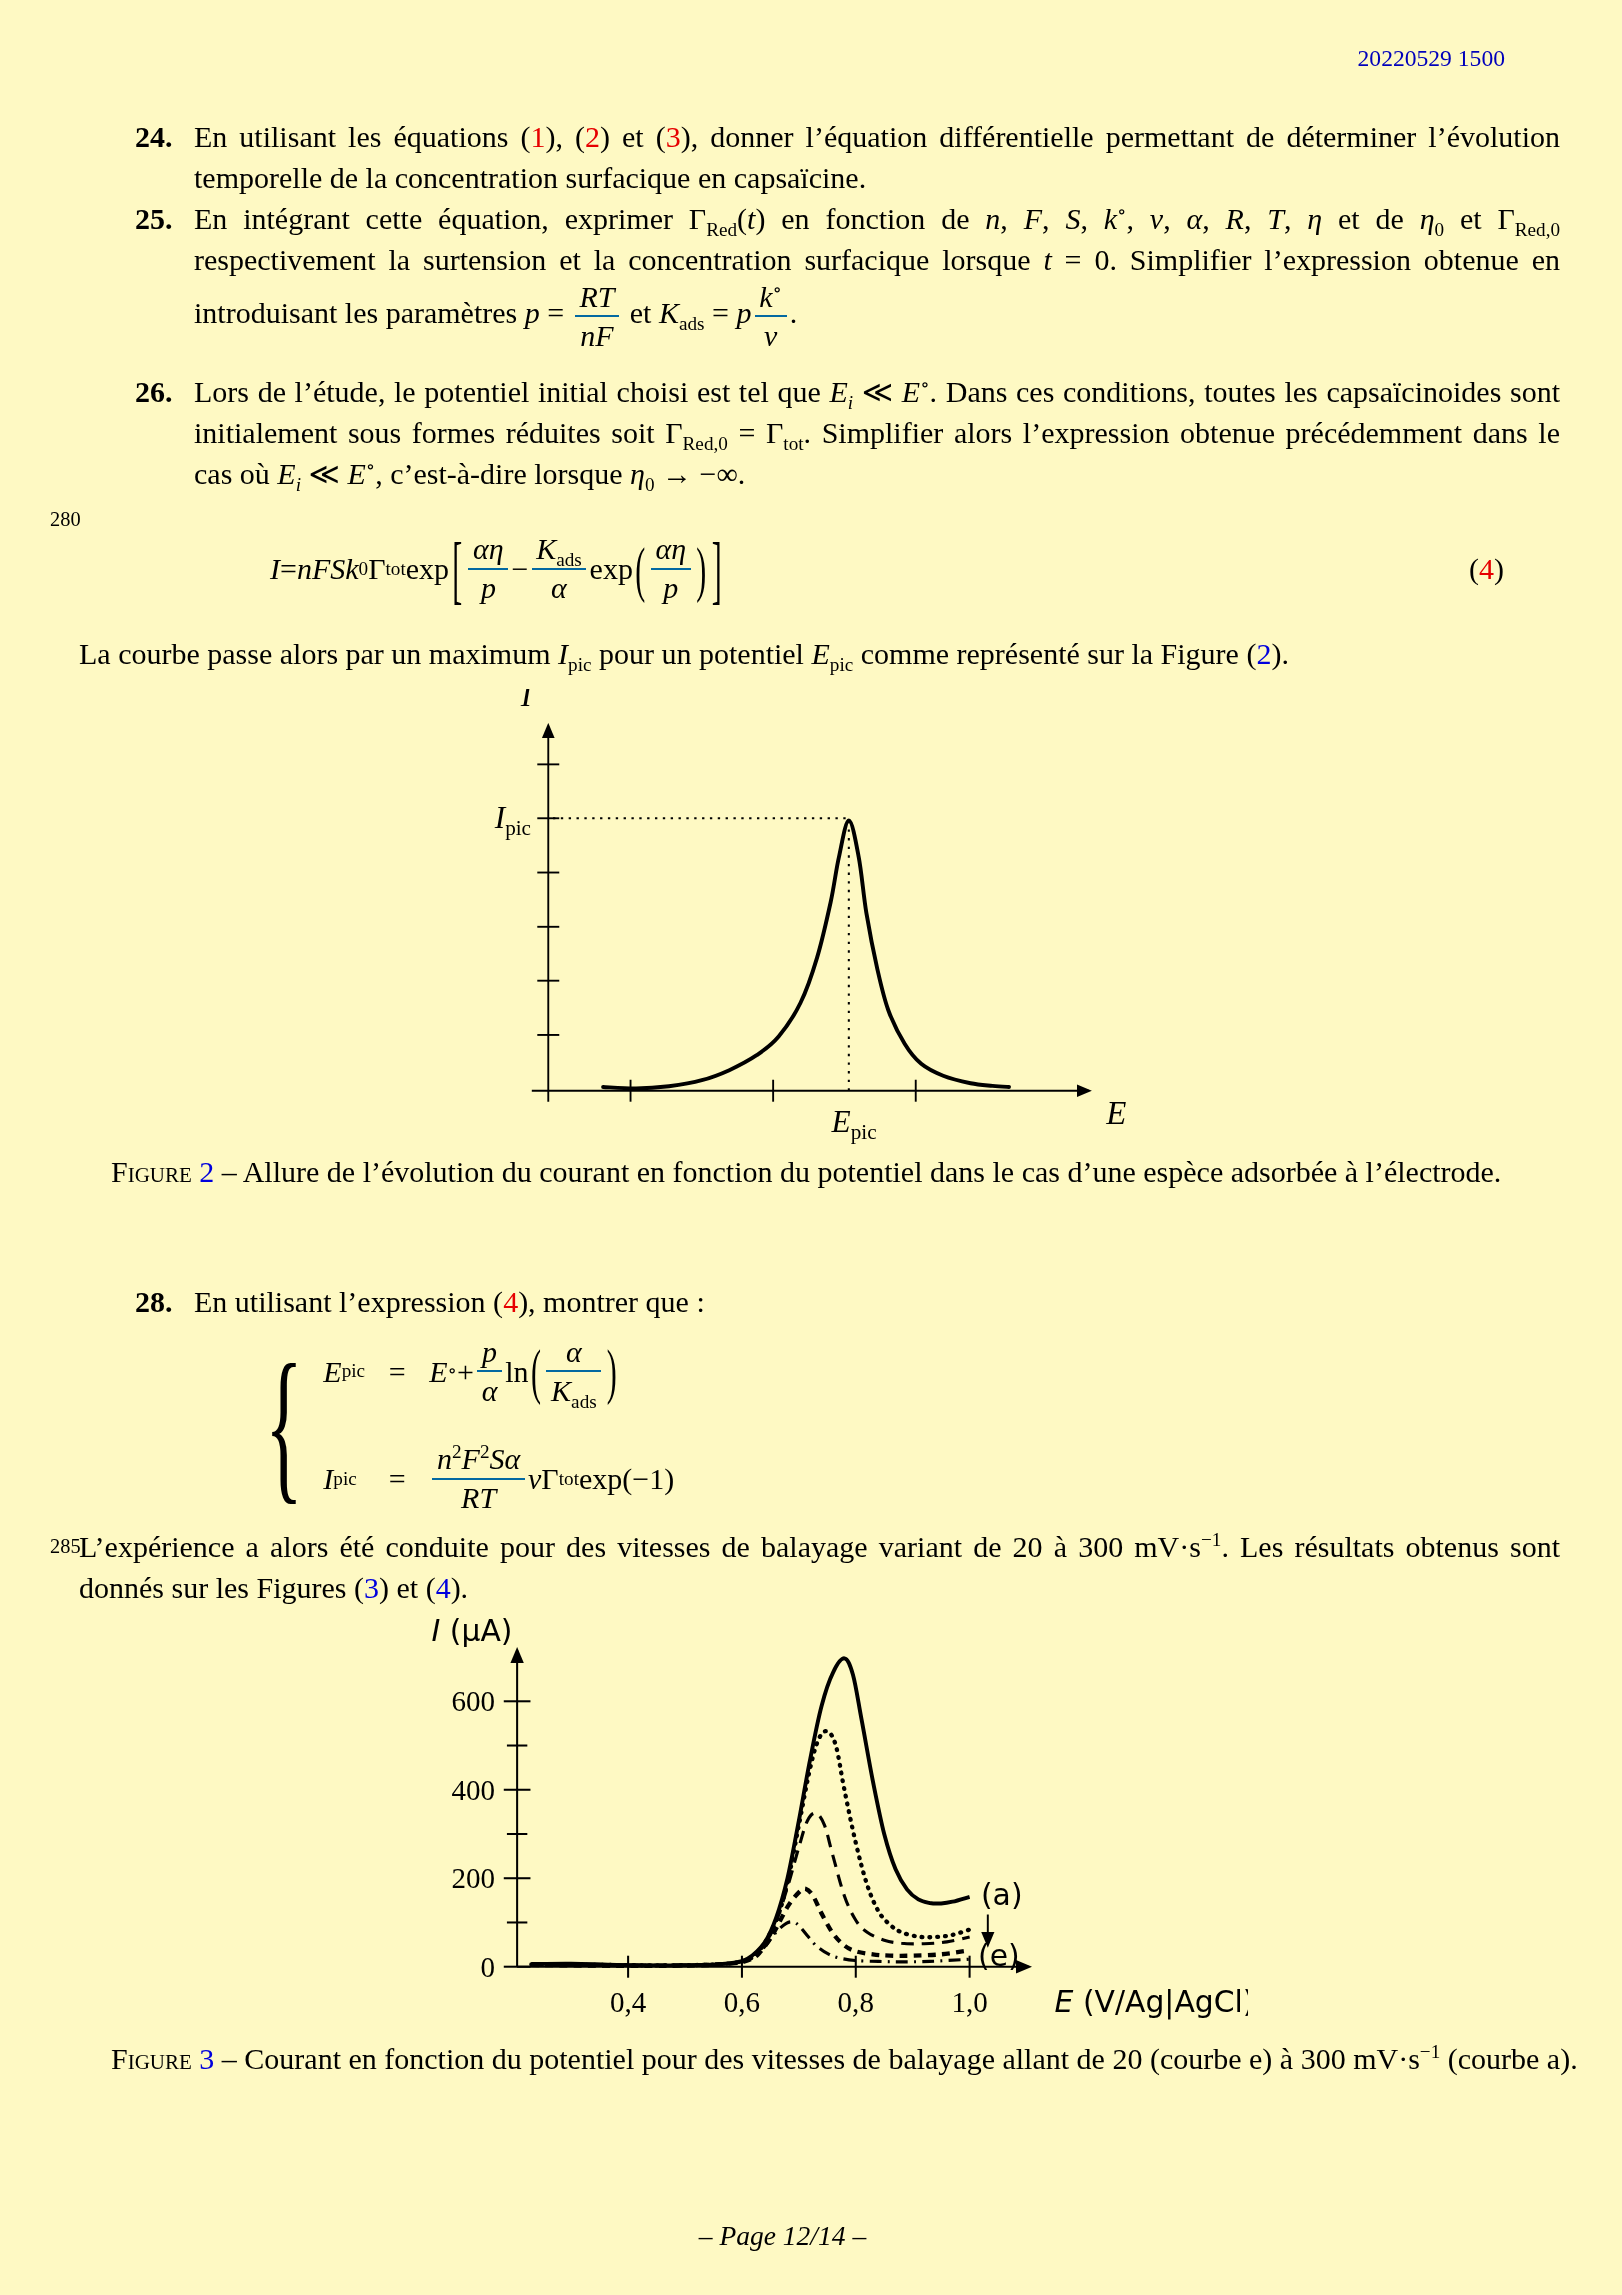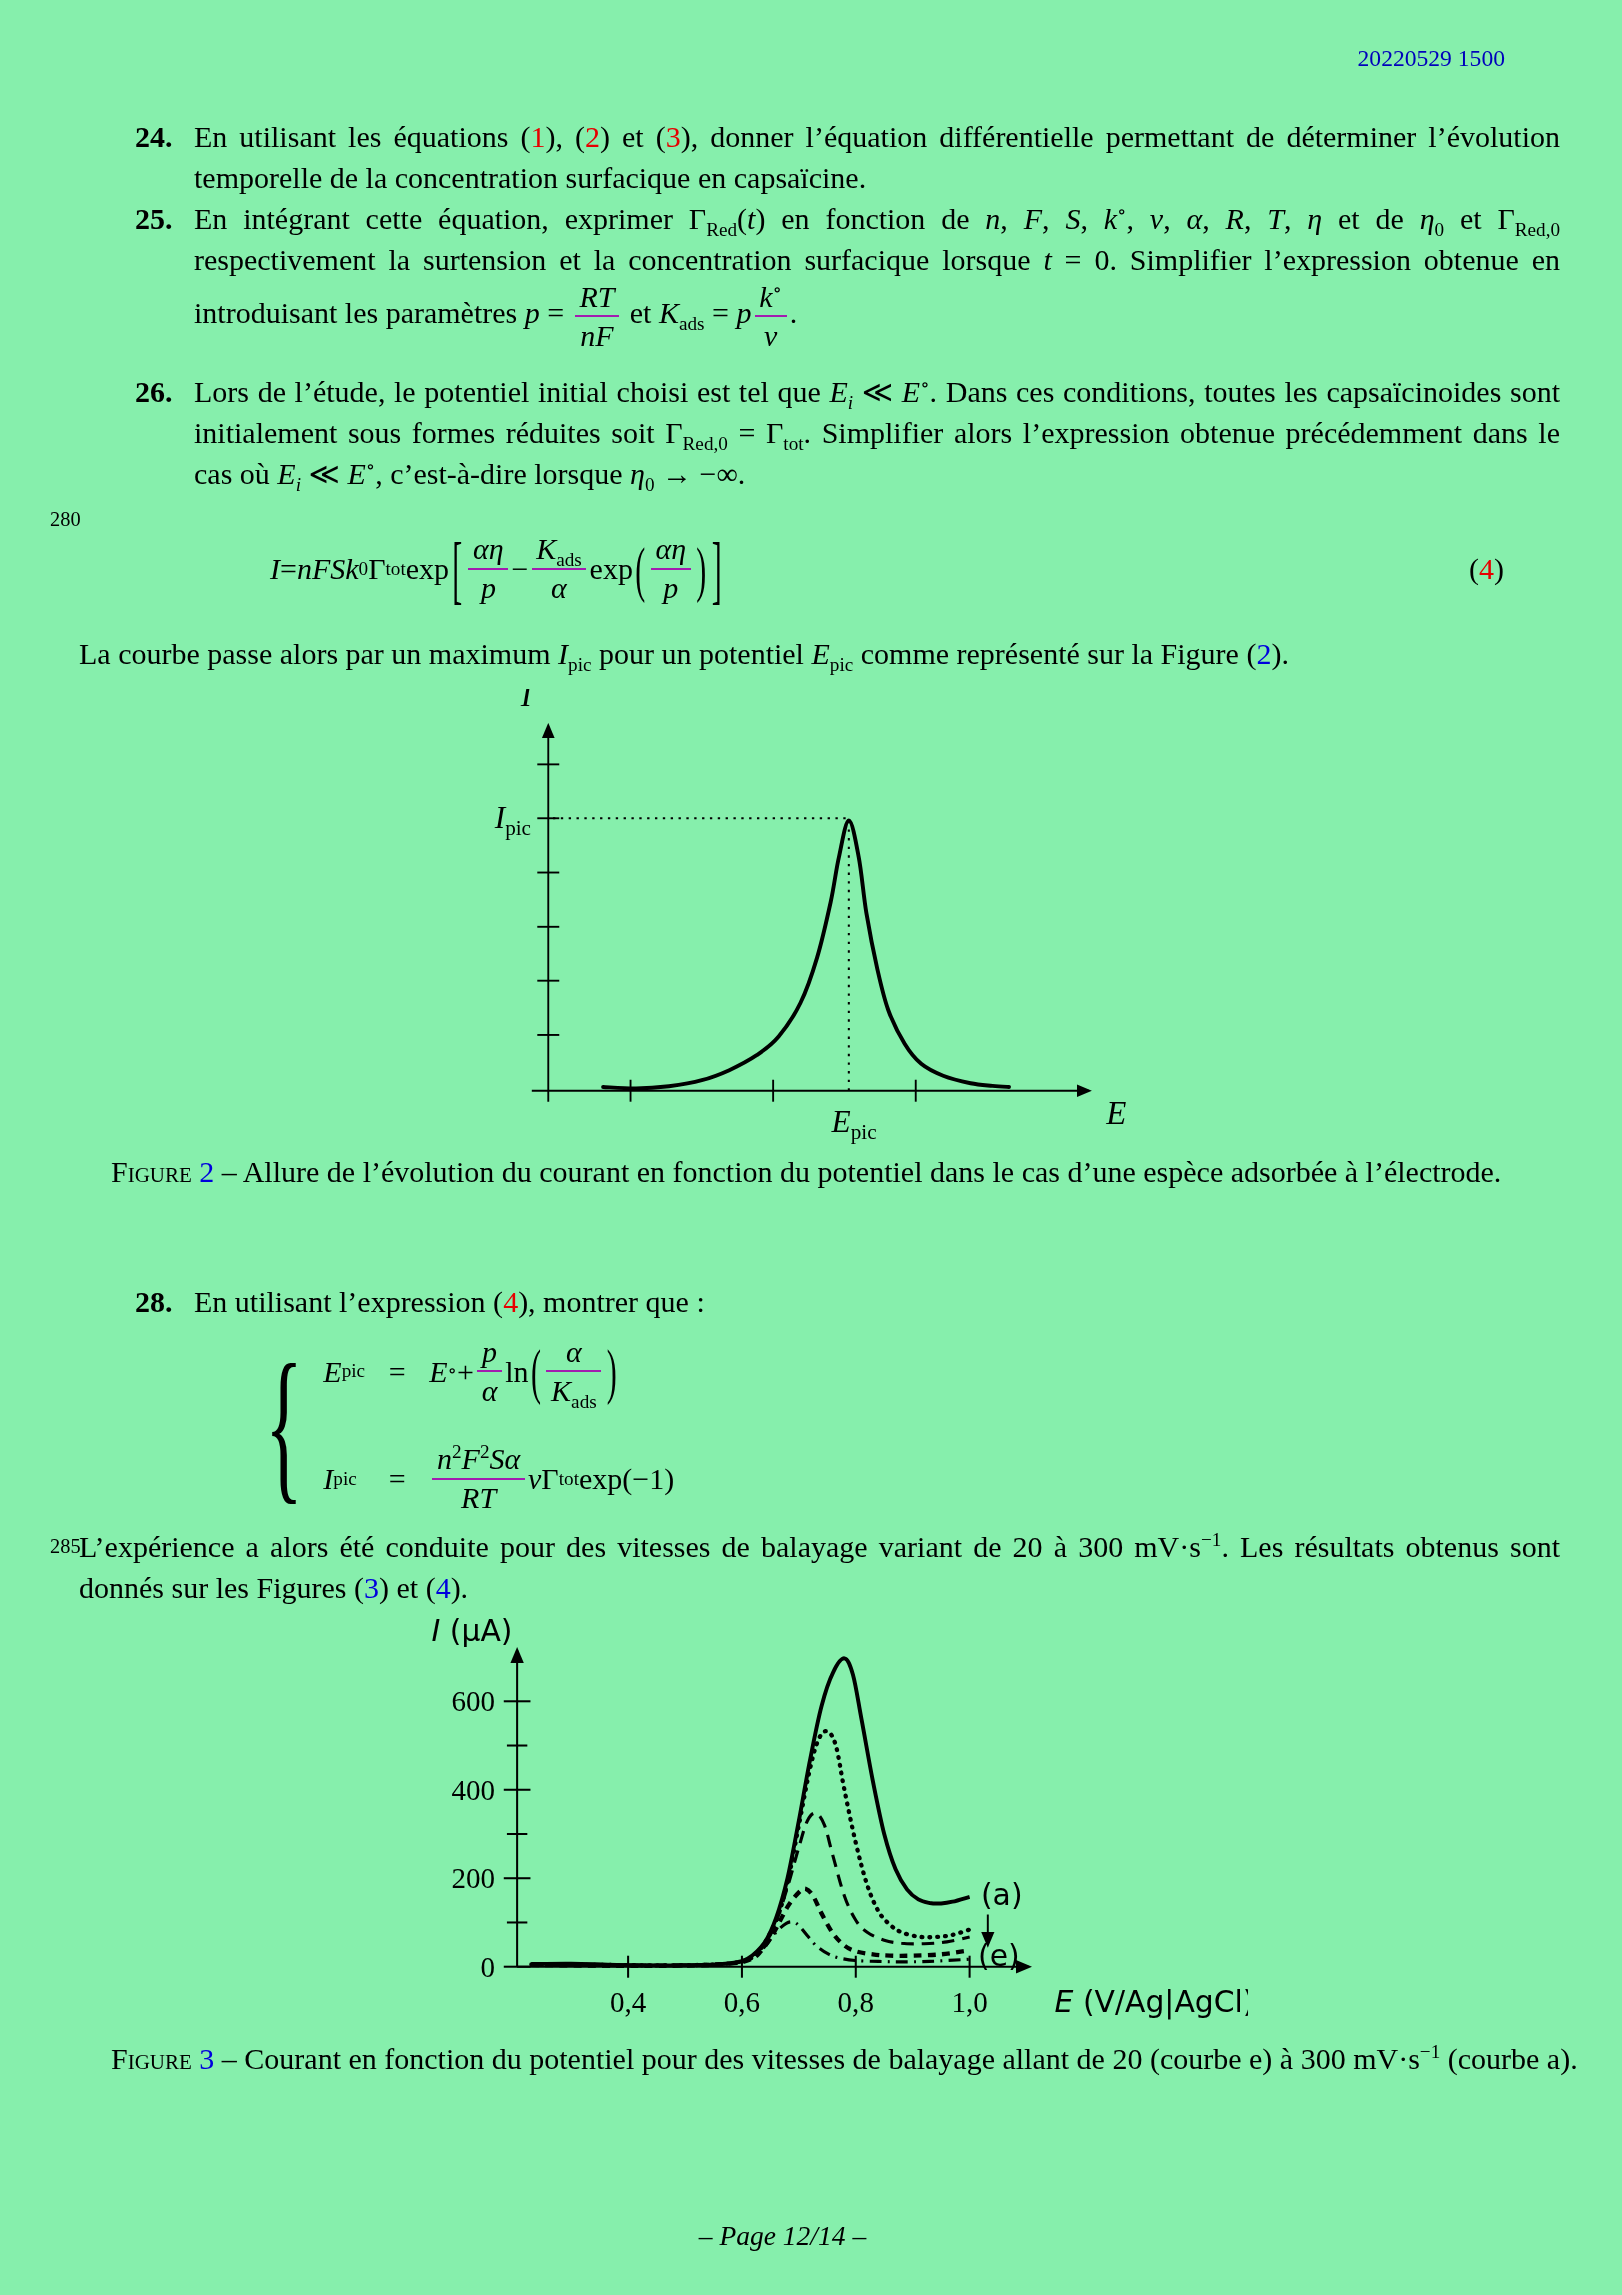--- a/index.html
+++ b/index.html
@@ -1,38 +1,38 @@
 <!DOCTYPE html>
 <html style="font-size:12.6px"><head>
 <meta charset="utf-8">
 <style>
   html,body{margin:0;padding:0;background:#e8e8e8;}
   .page{
-    position:relative;width:1623px;height:2295px;background:#86efac;
+    position:relative;width:1623px;height:2295px;background:#fef9c3;
     font-family:"Liberation Serif","DejaVu Serif",serif;color:#000;
     font-size:30px;line-height:41px;overflow:hidden;
   }
   .abs{position:absolute;}
   .watermark{color:#0000bb;font-size:23.6px;line-height:23.6px;}
   .mnum{font-size:20.4px;line-height:20.4px;color:#000;}
   .q{position:absolute;left:135px;width:1425px;}
   .qnum{position:absolute;left:0;top:0;font-weight:bold;}
   .qbody{margin-left:59px;text-align:justify;}
   .plain-par{position:absolute;left:79px;width:1481px;text-align:justify;}
   .caption{position:absolute;left:79px;width:1481px;text-align:justify;margin-left:32px;}
   .footer{position:absolute;left:0;width:1565px;text-align:center;font-style:italic;font-size:27.5px;}
   .i{font-style:italic;}
   .red{color:#e60000;}
   .blue{color:#0000dd;}
   .sc{font-variant:small-caps;}
   sub{font-size:64%;vertical-align:-0.35em;line-height:0;font-style:normal;}
   sup{font-size:64%;vertical-align:0.55em;line-height:0;font-style:normal;}
   .frac{display:inline-flex;flex-direction:column;vertical-align:middle;text-align:center;margin:0 3.1px;line-height:1.12;}
   .frac .n{padding:0 4.7px 1.6px 4.7px;}
-  .frac .d{border-top:2px solid #a21caf;padding:1.6px 4.7px 0 4.7px;}
+  .frac .d{border-top:2px solid #0369a1;padding:1.6px 4.7px 0 4.7px;}
   .d2{display:inline-block;vertical-align:middle;transform:scaleY(2.05);line-height:1;margin:0 2.4px;font-weight:400;}
   .d3{display:inline-block;vertical-align:middle;transform:scaleY(2.55);line-height:1;margin:0 3.1px;font-weight:400;}
   .eqwrap{position:absolute;left:270px;display:flex;align-items:center;height:97px;}
   .eqtag{position:absolute;right:119px;height:97px;display:flex;align-items:center;}
   .system{position:absolute;left:265px;display:flex;align-items:center;}
   .sys-brace{font-size:79px;transform:scaleY(2.15);transform-origin:center;display:inline-block;line-height:1;font-weight:400;margin-right:20.4px;}
   .sys-rows{display:grid;grid-template-columns:max-content max-content max-content;column-gap:23.6px;row-gap:35px;align-items:center;}
   .sys-rows .cell{display:flex;align-items:center;}
   svg text{font-family:"Liberation Serif","DejaVu Serif",serif;}
   svg .sanslab{font-family:"DejaVu Sans","Liberation Sans",sans-serif;}

